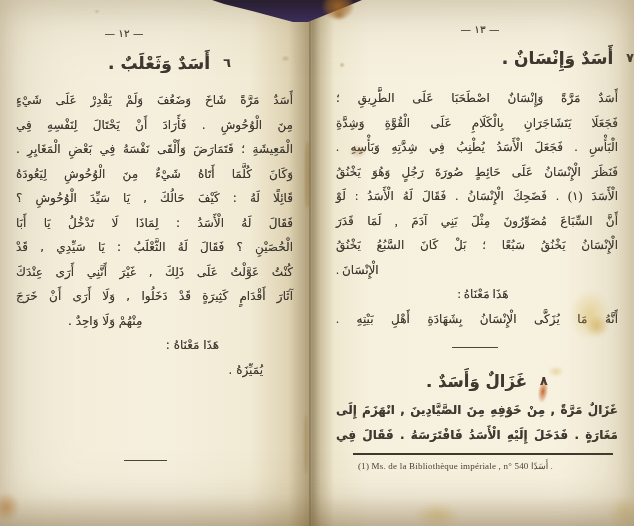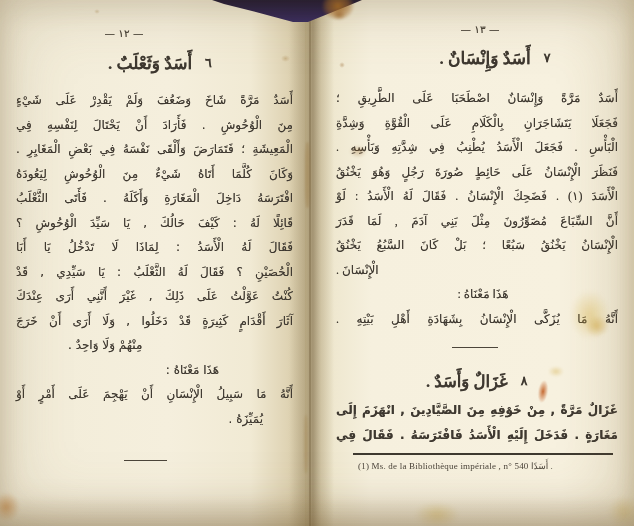--- a/index.html
+++ b/index.html
@@ -35,25 +35,25 @@
   }
   #bottom-shade{
     position:absolute;left:0;bottom:0;width:634px;height:30px;pointer-events:none;
     background:linear-gradient(to bottom,rgba(125,102,60,0) 0%,rgba(125,102,60,.10) 55%,rgba(110,88,48,.22) 100%);
   }
   
   .ar{direction:rtl;color:#3e3830;text-shadow:0 0 .5px rgba(62,56,48,.55);}
   .pgnum{position:absolute;font-size:10.5px;letter-spacing:2px;color:#494339;text-align:center;}
   #pgnum-left{left:16px;top:27px;width:276px;transform:translateX(-30px);}
   #pgnum-right{left:336px;top:23px;width:282px;transform:translateX(3px);}
-  .heading{position:absolute;font-weight:bold;font-size:17px;text-align:right;font-family:Liberation Serif, serif;}
+  .heading{position:absolute;font-weight:bold;font-size:17px;text-align:right;}
   .heading .fnum{font-size:12.5px;font-weight:bold;vertical-align:2px;}
   .heading .ftitle{margin-right:13px;}
   #heading-6{left:16px;top:53px;width:276px;padding-right:0;box-sizing:border-box;padding-left:92px;text-align:left;}
-  #heading-7{left:316px;top:48px;width:282px;box-sizing:border-box;padding-left:76px;text-align:center;}
+  #heading-7{left:352px;top:48px;width:282px;box-sizing:border-box;padding-left:76px;text-align:right;}
   #heading-8{left:336px;top:372px;width:282px;box-sizing:border-box;padding-left:90px;text-align:left;font-size:16.5px;}
   
   .col{position:absolute;font-size:12px;line-height:24.5px;}
   #col-left{left:16px;top:88px;width:277px;}
   #col-right7{left:336px;top:86px;width:282px;font-family:Liberation Serif, serif;}
   #col-right8{left:336px;top:398px;width:282px;line-height:25px;font-weight:bold;}
   .bl{text-align:justify;text-align-last:justify;white-space:nowrap;text-justify:inter-word;}
   .bl{white-space:normal;height:24.5px;overflow:visible;}
   #col-right8 .bl{height:25px;}
   .line-endfrag-left{text-align:left;text-align-last:left;}
@@ -105,29 +105,27 @@
 
   <div id="heading-6" class="heading ar">
     <span class="fnum">٦</span><span class="ftitle">أَسَدٌ وَثَعْلَبٌ .</span>
   </div>
 
   <div id="col-left" class="col ar">
     <div class="bl">أَسَدٌ مَرَّةً شَاخَ وَضَعُفَ وَلَمْ يَقْدِرْ عَلَى شَيْءٍ</div>
     <div class="bl">مِنَ الْوُحُوشِ . فَأَرَادَ أَنْ يَحْتَالَ لِنَفْسِهِ فِي</div>
     <div class="bl">الْمَعِيشَةِ ؛ فَتَمَارَضَ وَأَلْقَى نَفْسَهُ فِي بَعْضِ الْمَغَايِرِ .</div>
     <div class="bl">وَكَانَ كُلَّمَا أَتَاهُ شَيْءٌ مِنَ الْوُحُوشِ لِيَعُودَهُ</div>
-    <div class="bl">افْتَرَسَهُ دَاخِلَ الْمَغَارَةِ وَأَكَلَهُ . فَأَتَى الثَّعْلَبُ</div>
     <div class="bl">قَائِلًا لَهُ : كَيْفَ حَالُكَ , يَا سَيِّدَ الْوُحُوشِ ؟</div>
     <div class="bl">فَقَالَ لَهُ الْأَسَدُ : لِمَاذَا لَا تَدْخُلُ يَا أَبَا</div>
     <div class="bl">الْحُصَيْنِ ؟ فَقَالَ لَهُ الثَّعْلَبُ : يَا سَيِّدِي , قَدْ</div>
     <div class="bl">كُنْتُ عَوَّلْتُ عَلَى ذَلِكَ , غَيْرَ أَنَّنِي أَرَى عِنْدَكَ</div>
     <div class="bl">آثَارَ أَقْدَامٍ كَثِيرَةٍ قَدْ دَخَلُوا , وَلَا أَرَى أَنْ خَرَجَ</div>
     <div class="bl line-endfrag-indent">مِنْهُمْ وَلَا وَاحِدٌ .</div>
     <div id="moral-label-left" class="moral-label">هَذَا مَعْنَاهُ :</div>
-    <div class="bl moral-line">أَنَّهُ مَا سَبِيلُ الْإِنْسَانِ أَنْ يَهْجِمَ عَلَى أَمْرٍ أَوْ</div>
     <div class="moral-line line-endfrag-right">يُمَيِّزَهُ .</div>
   </div>
 
   <hr id="divider-left" class="rule">
 
   <div id="pgnum-right" class="pgnum ar">— ١٣ —</div>
 
   <div id="heading-7" class="heading ar">
     <span class="fnum">٧</span><span class="ftitle">أَسَدٌ وَإِنْسَانٌ .</span>
   </div>

